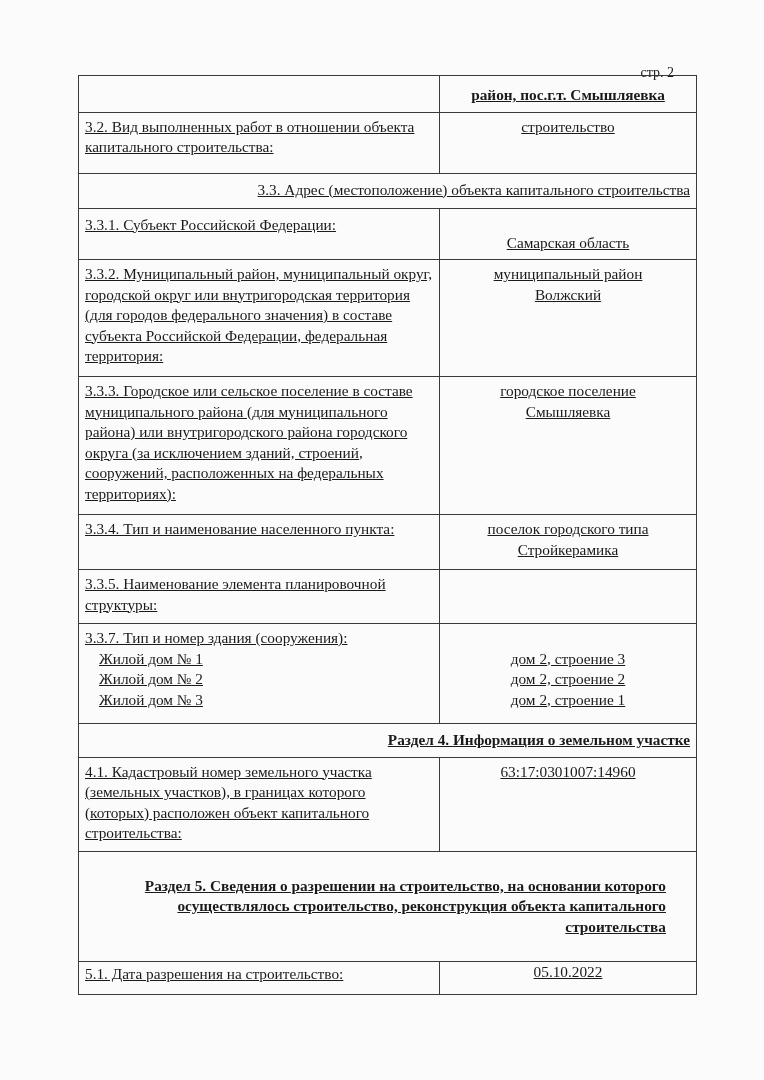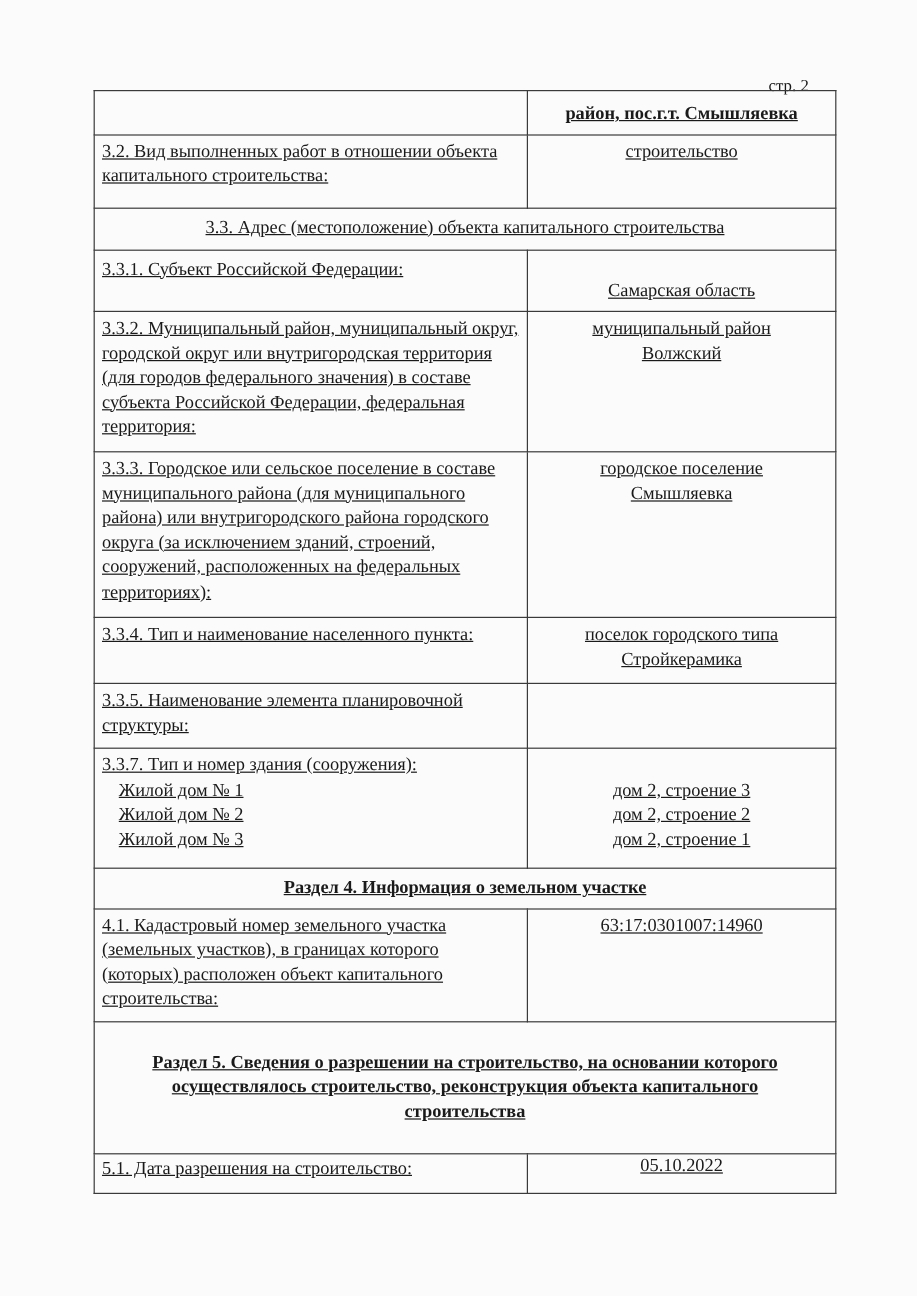--- a/index.html
+++ b/index.html
@@ -11,21 +11,21 @@
   .page-num { position: absolute; top: 42px; right: 90px; font-size: 14px; margin-top: 23px; }
   table.doc {
     position: absolute; left: 78px; top: 75px; width: 619px;
     border-collapse: collapse; font-size: 15.3px; line-height: 20.5px;
   }
   table.doc td {
     border: 1.3px solid #3a3a3a; vertical-align: top; padding: 4px 6px 6px 6px; text-decoration: underline;
   }
   td.lbl { width: 348px; text-align: left; }
   td.val { text-align: center; }
-  td.full { text-align: center; margin-left: 44px; }
+  td.full { text-align: right; margin-left: 44px; }
   .bold { font-weight: bold; }
   .indent { padding-left: 14px; display: block; }
 </style>
 </head>
 <body>
 
 <div class="page-num">стр. 2</div>
 
 <table class="doc">
   <tbody>

